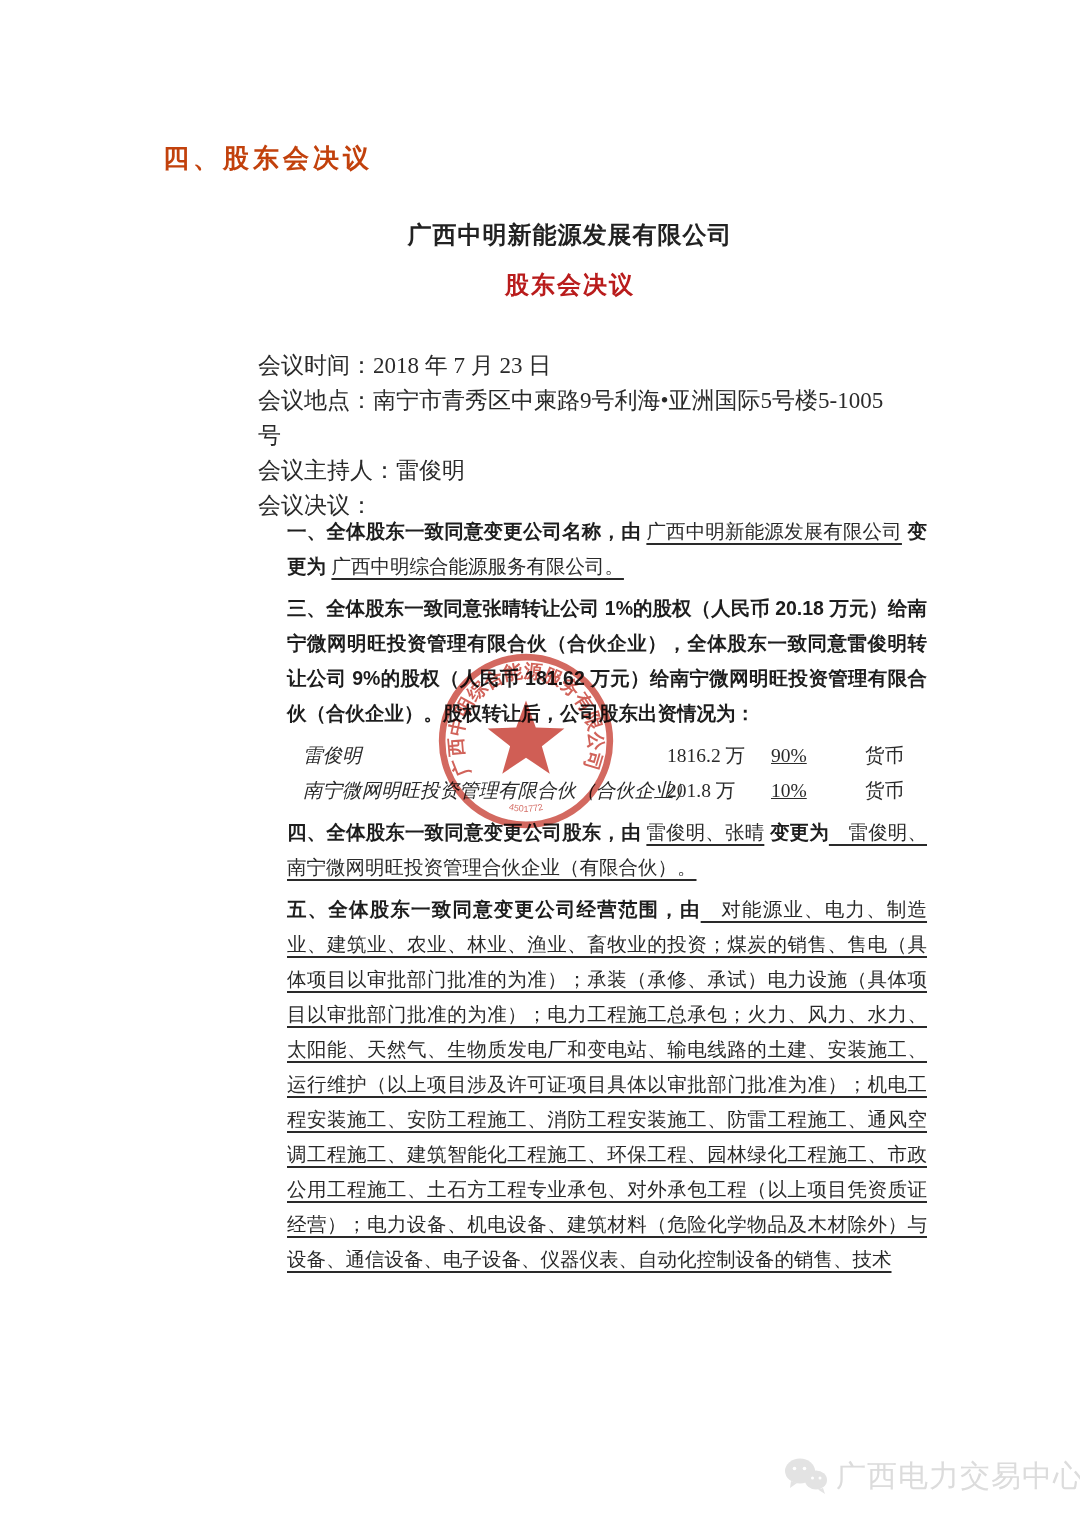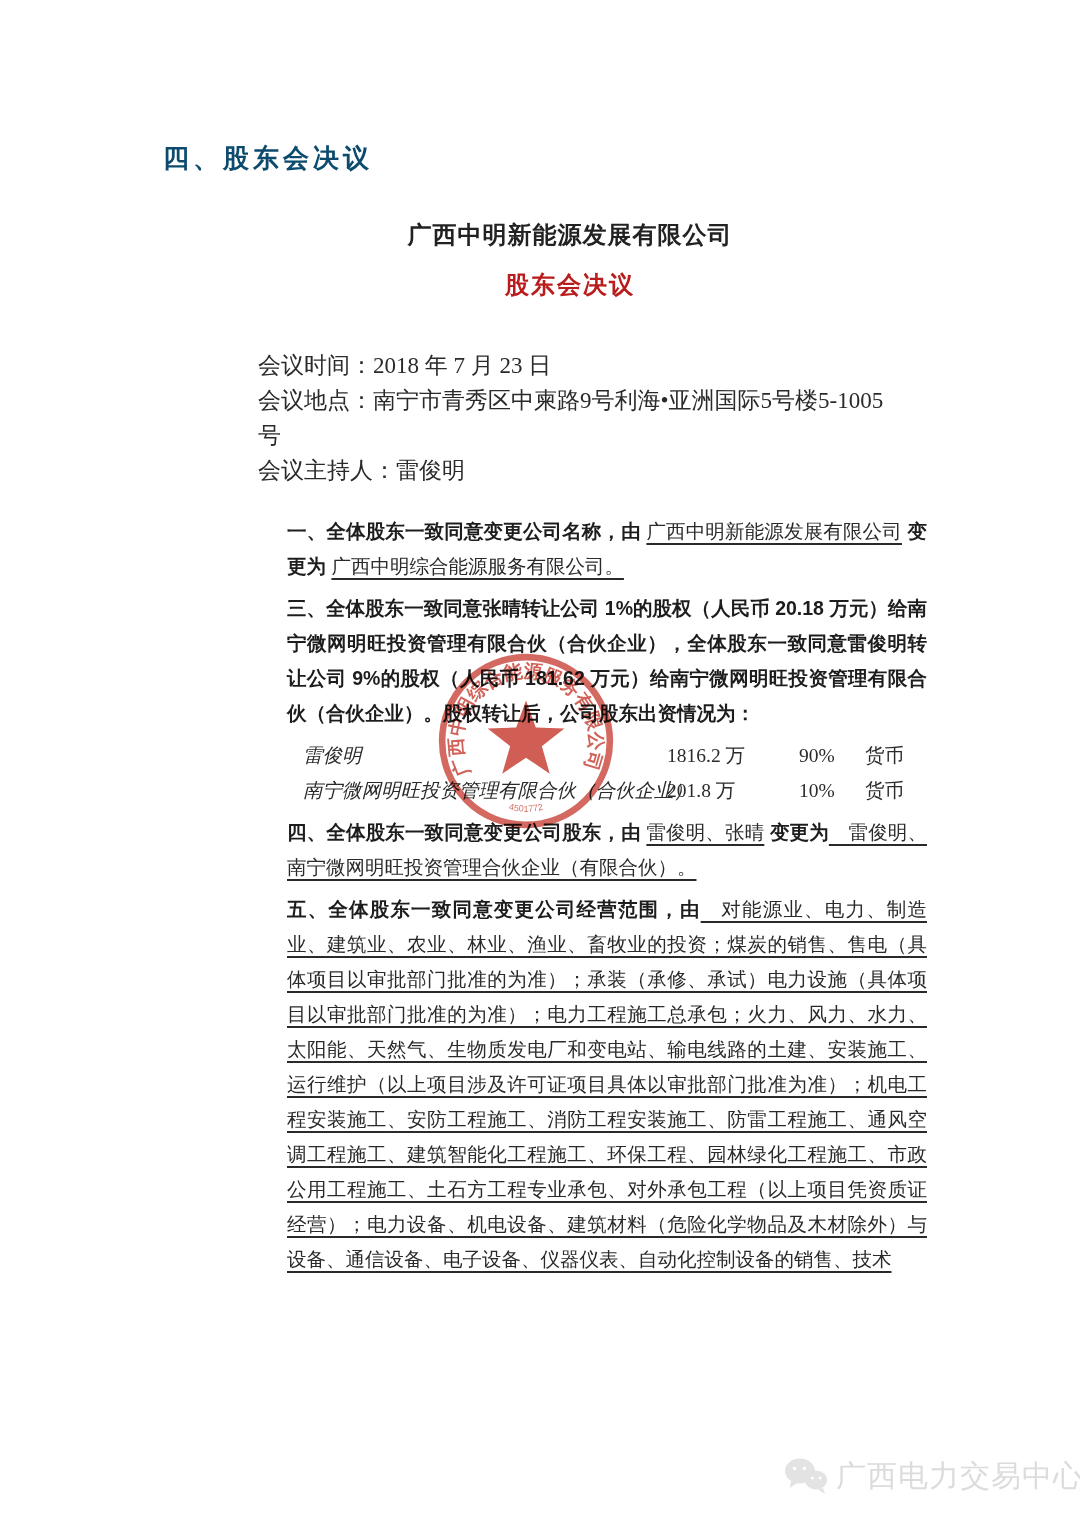--- a/index.html
+++ b/index.html
@@ -1,37 +1,37 @@
 <!DOCTYPE html>
 <html><head>
 <meta charset="utf-8">
 <style>
   html,body{margin:0;padding:0;background:#ffffff;}
   .page{position:relative;width:1080px;height:1528px;background:#ffffff;overflow:hidden;
         font-family:"Liberation Serif","DejaVu Serif",serif;color:#2a2a2a;}
   .heading{position:absolute;left:163px;top:141px;font-size:26px;font-weight:700;
-           letter-spacing:4px;color:#0c4a6e;}
+           letter-spacing:4px;color:#c2410c;}
   .doc-title{position:absolute;left:250px;top:219px;width:640px;text-align:center;
              font-family:"Liberation Sans","DejaVu Sans",sans-serif;font-weight:700;
              font-size:24px;letter-spacing:1px;color:#222;}
   .doc-subtitle{position:absolute;left:250px;top:269px;width:640px;text-align:center;
              font-family:"Liberation Sans","DejaVu Sans",sans-serif;font-weight:700;
              font-size:24px;letter-spacing:2px;color:#b91c1c;}
   .meta{position:absolute;left:258px;top:348px;width:640px;font-size:23px;line-height:35px;}
   .bodytext{position:absolute;left:245px;top:514px;width:640px;font-size:19.5px;
             line-height:35px;text-align:justify;text-align-last:left;margin-left:42px;}
   .bodytext p{margin:0 0 7px 0;}
   .seg{white-space:pre-wrap;}
   .b{font-family:"Liberation Sans","DejaVu Sans",sans-serif;font-weight:700;color:#1d1d1d;}
   .u{text-decoration:underline;text-underline-offset:5px;text-decoration-thickness:1.5px;}
   .rows{margin:0 0 7px 0;}
   .srow{position:relative;height:35px;}
   .srow .name{position:absolute;left:16px;white-space:nowrap;font-style:italic;}
   .srow .amt{position:absolute;left:380px;white-space:nowrap;}
-  .srow .pct{position:absolute;left:512px;white-space:nowrap;}
+  .srow .pct{position:absolute;left:484px;white-space:nowrap;text-decoration:underline;}
   .srow .cur{position:absolute;left:578px;white-space:nowrap;}
   .seal{position:absolute;left:430px;top:645px;width:192px;height:192px;
         mix-blend-mode:multiply;opacity:.9;pointer-events:none;}
   .footer{position:absolute;left:783px;top:1452px;height:48px;display:flex;
           align-items:center;gap:7px;}
   .footer .txt{font-family:"Liberation Sans","DejaVu Sans",sans-serif;font-size:30px;
           letter-spacing:1px;color:#dcdcdc;text-shadow:0 1px 1px #ffffff;white-space:nowrap;}
 </style>
 </head>
 <body>
@@ -40,20 +40,21 @@
 
   <div class="heading">四、股东会决议</div>
 
   <div class="doc-title">广西中明新能源发展有限公司</div>
   <div class="doc-subtitle">股东会决议</div>
 
   <div class="meta" id="meta">
       <div>会议时间：2018 年 7 月 23 日</div>
       <div>会议地点：南宁市青秀区中柬路9号利海•亚洲国际5号楼5-1005号</div>
       <div>会议主持人：雷俊明</div>
+      <div>会议决议：</div>
     </div>
 
   <div class="bodytext">
     <div id="paras1">
         <p><span class="seg b">一、全体股东一致同意变更公司名称，由 </span><span class="seg u">广西中明新能源发展有限公司</span><span class="seg b"> 变更为 </span><span class="seg u">广西中明综合能源服务有限公司。</span></p>
         <p><span class="seg b">三、全体股东一致同意张晴转让公司 1%的股权（人民币 20.18 万元）给南宁微网明旺投资管理有限合伙（合伙企业），全体股东一致同意雷俊明转让公司 9%的股权（人民币 181.62 万元）给南宁微网明旺投资管理有限合伙（合伙企业）。股权转让后，公司股东出资情况为：</span></p>
       </div>
     <div class="rows" id="rows">
         <div class="srow">
           <span class="name">雷俊明</span>

